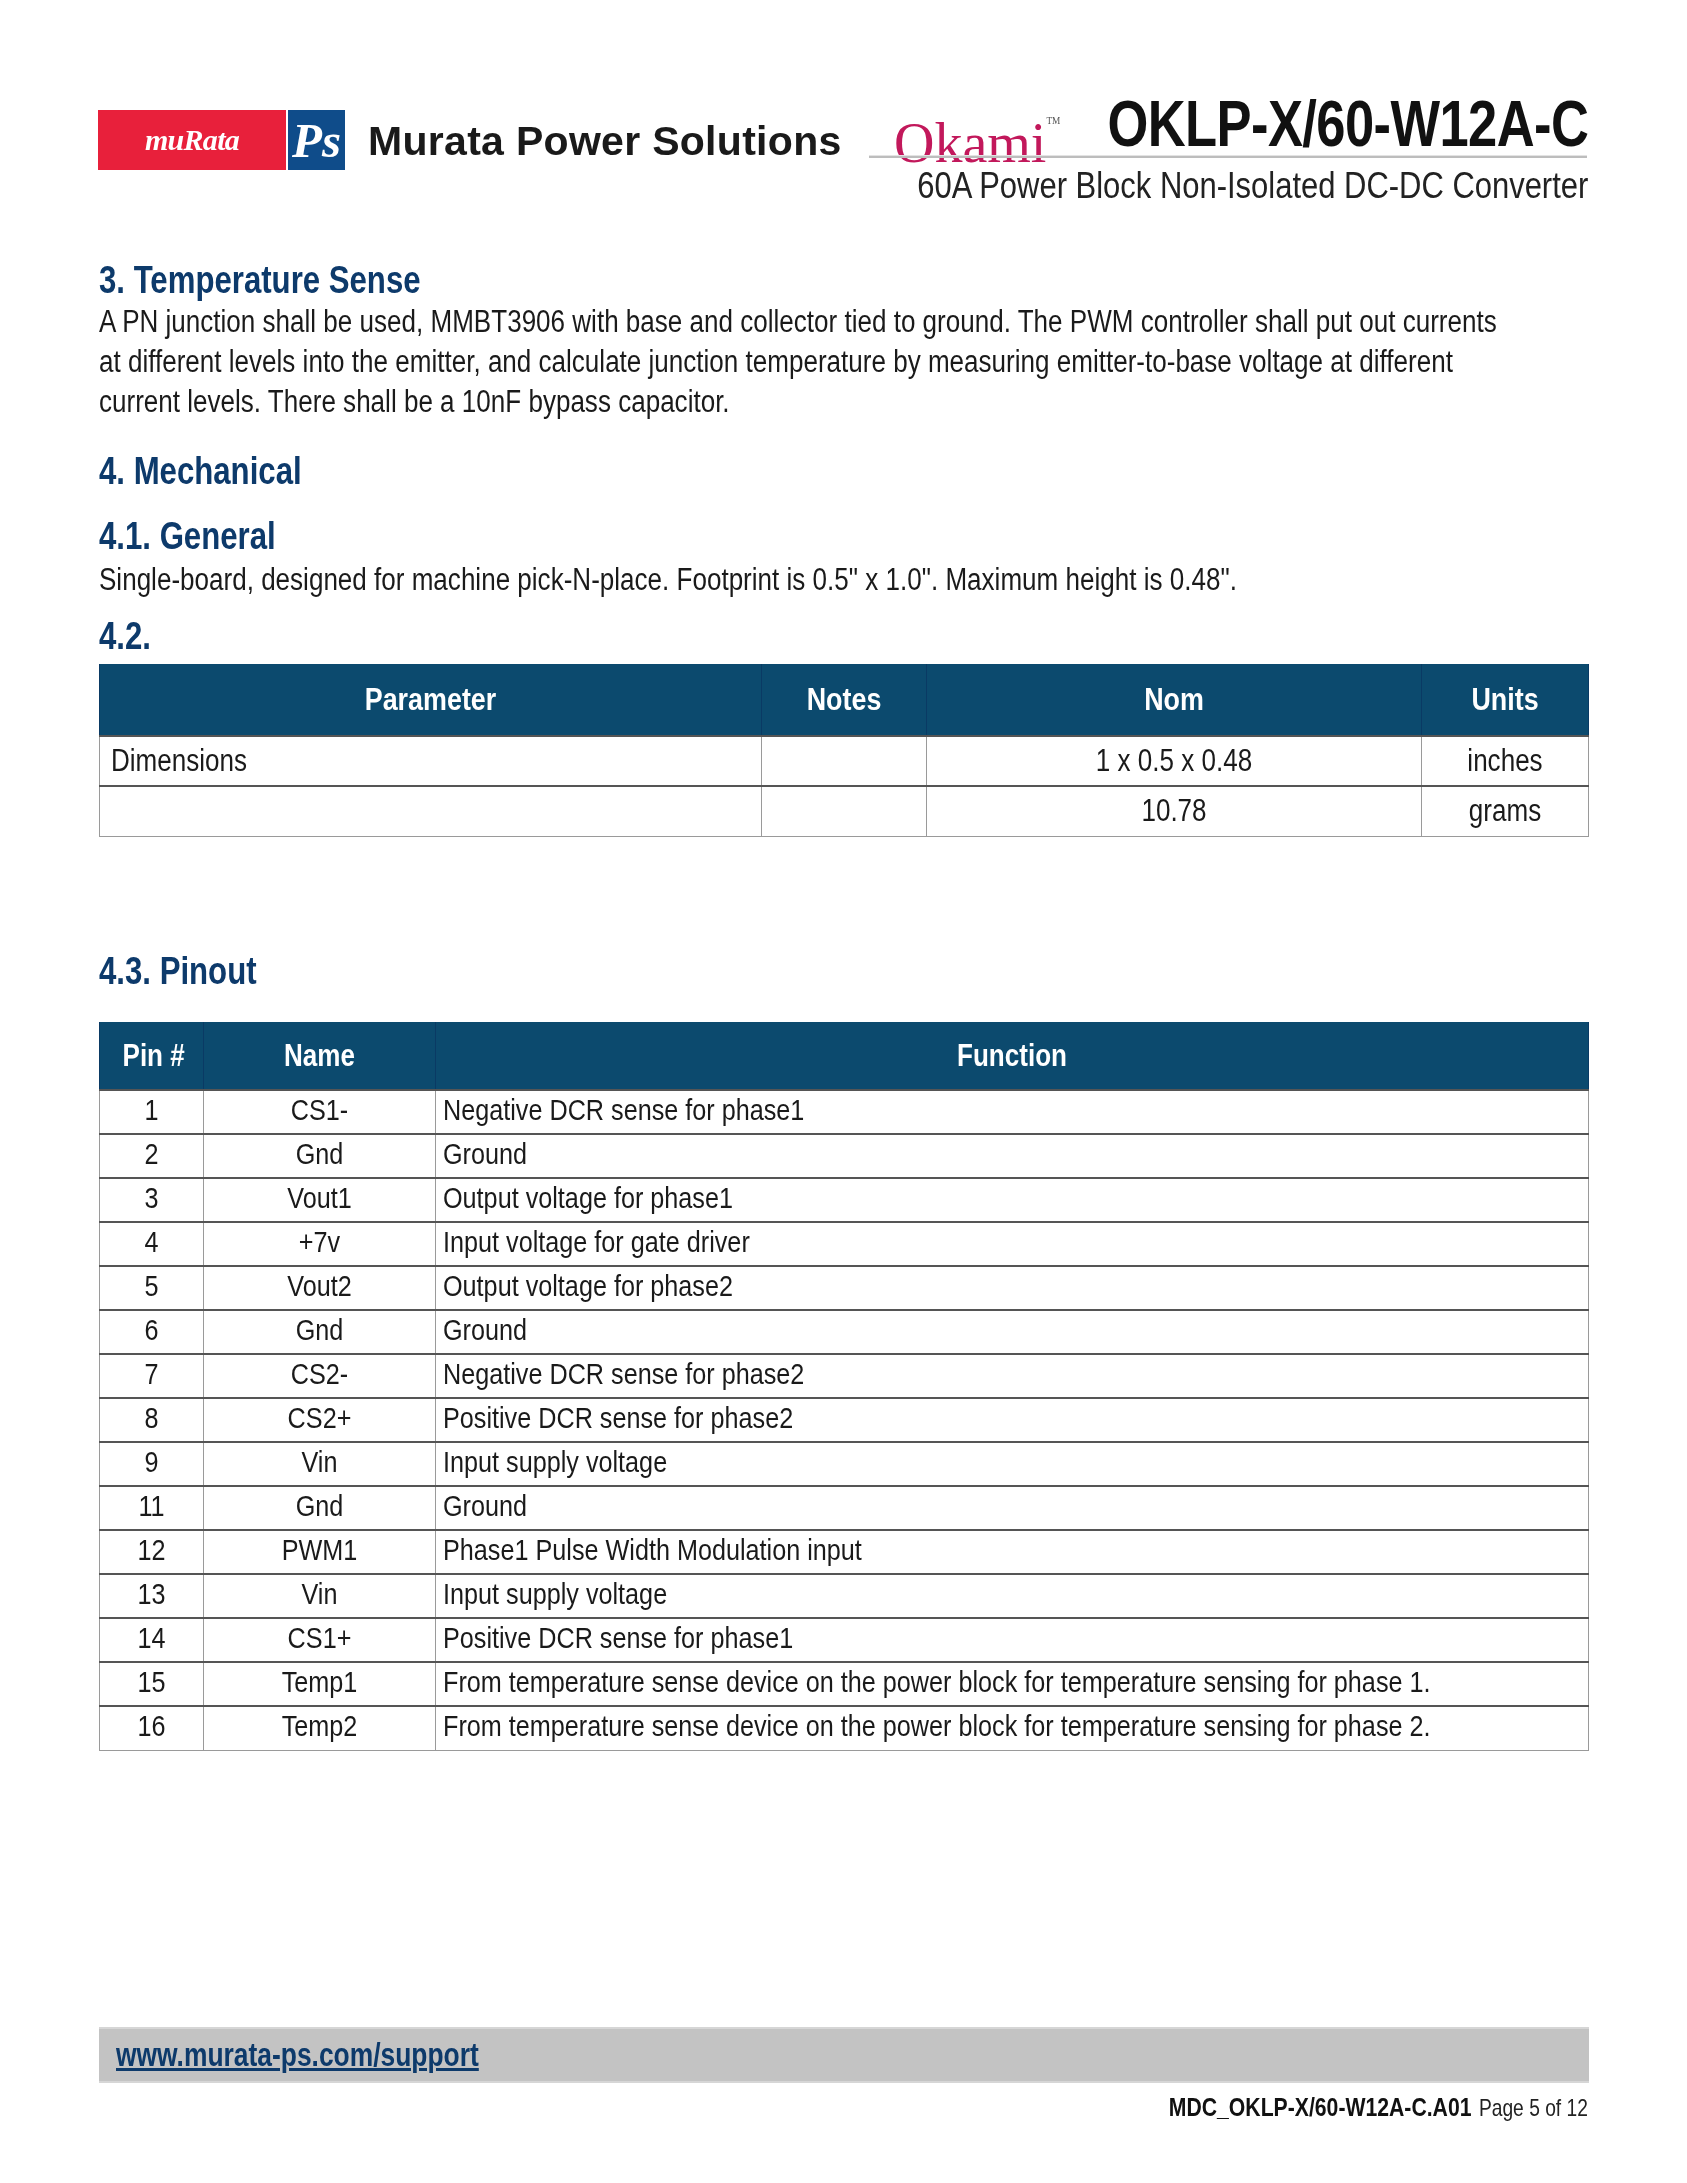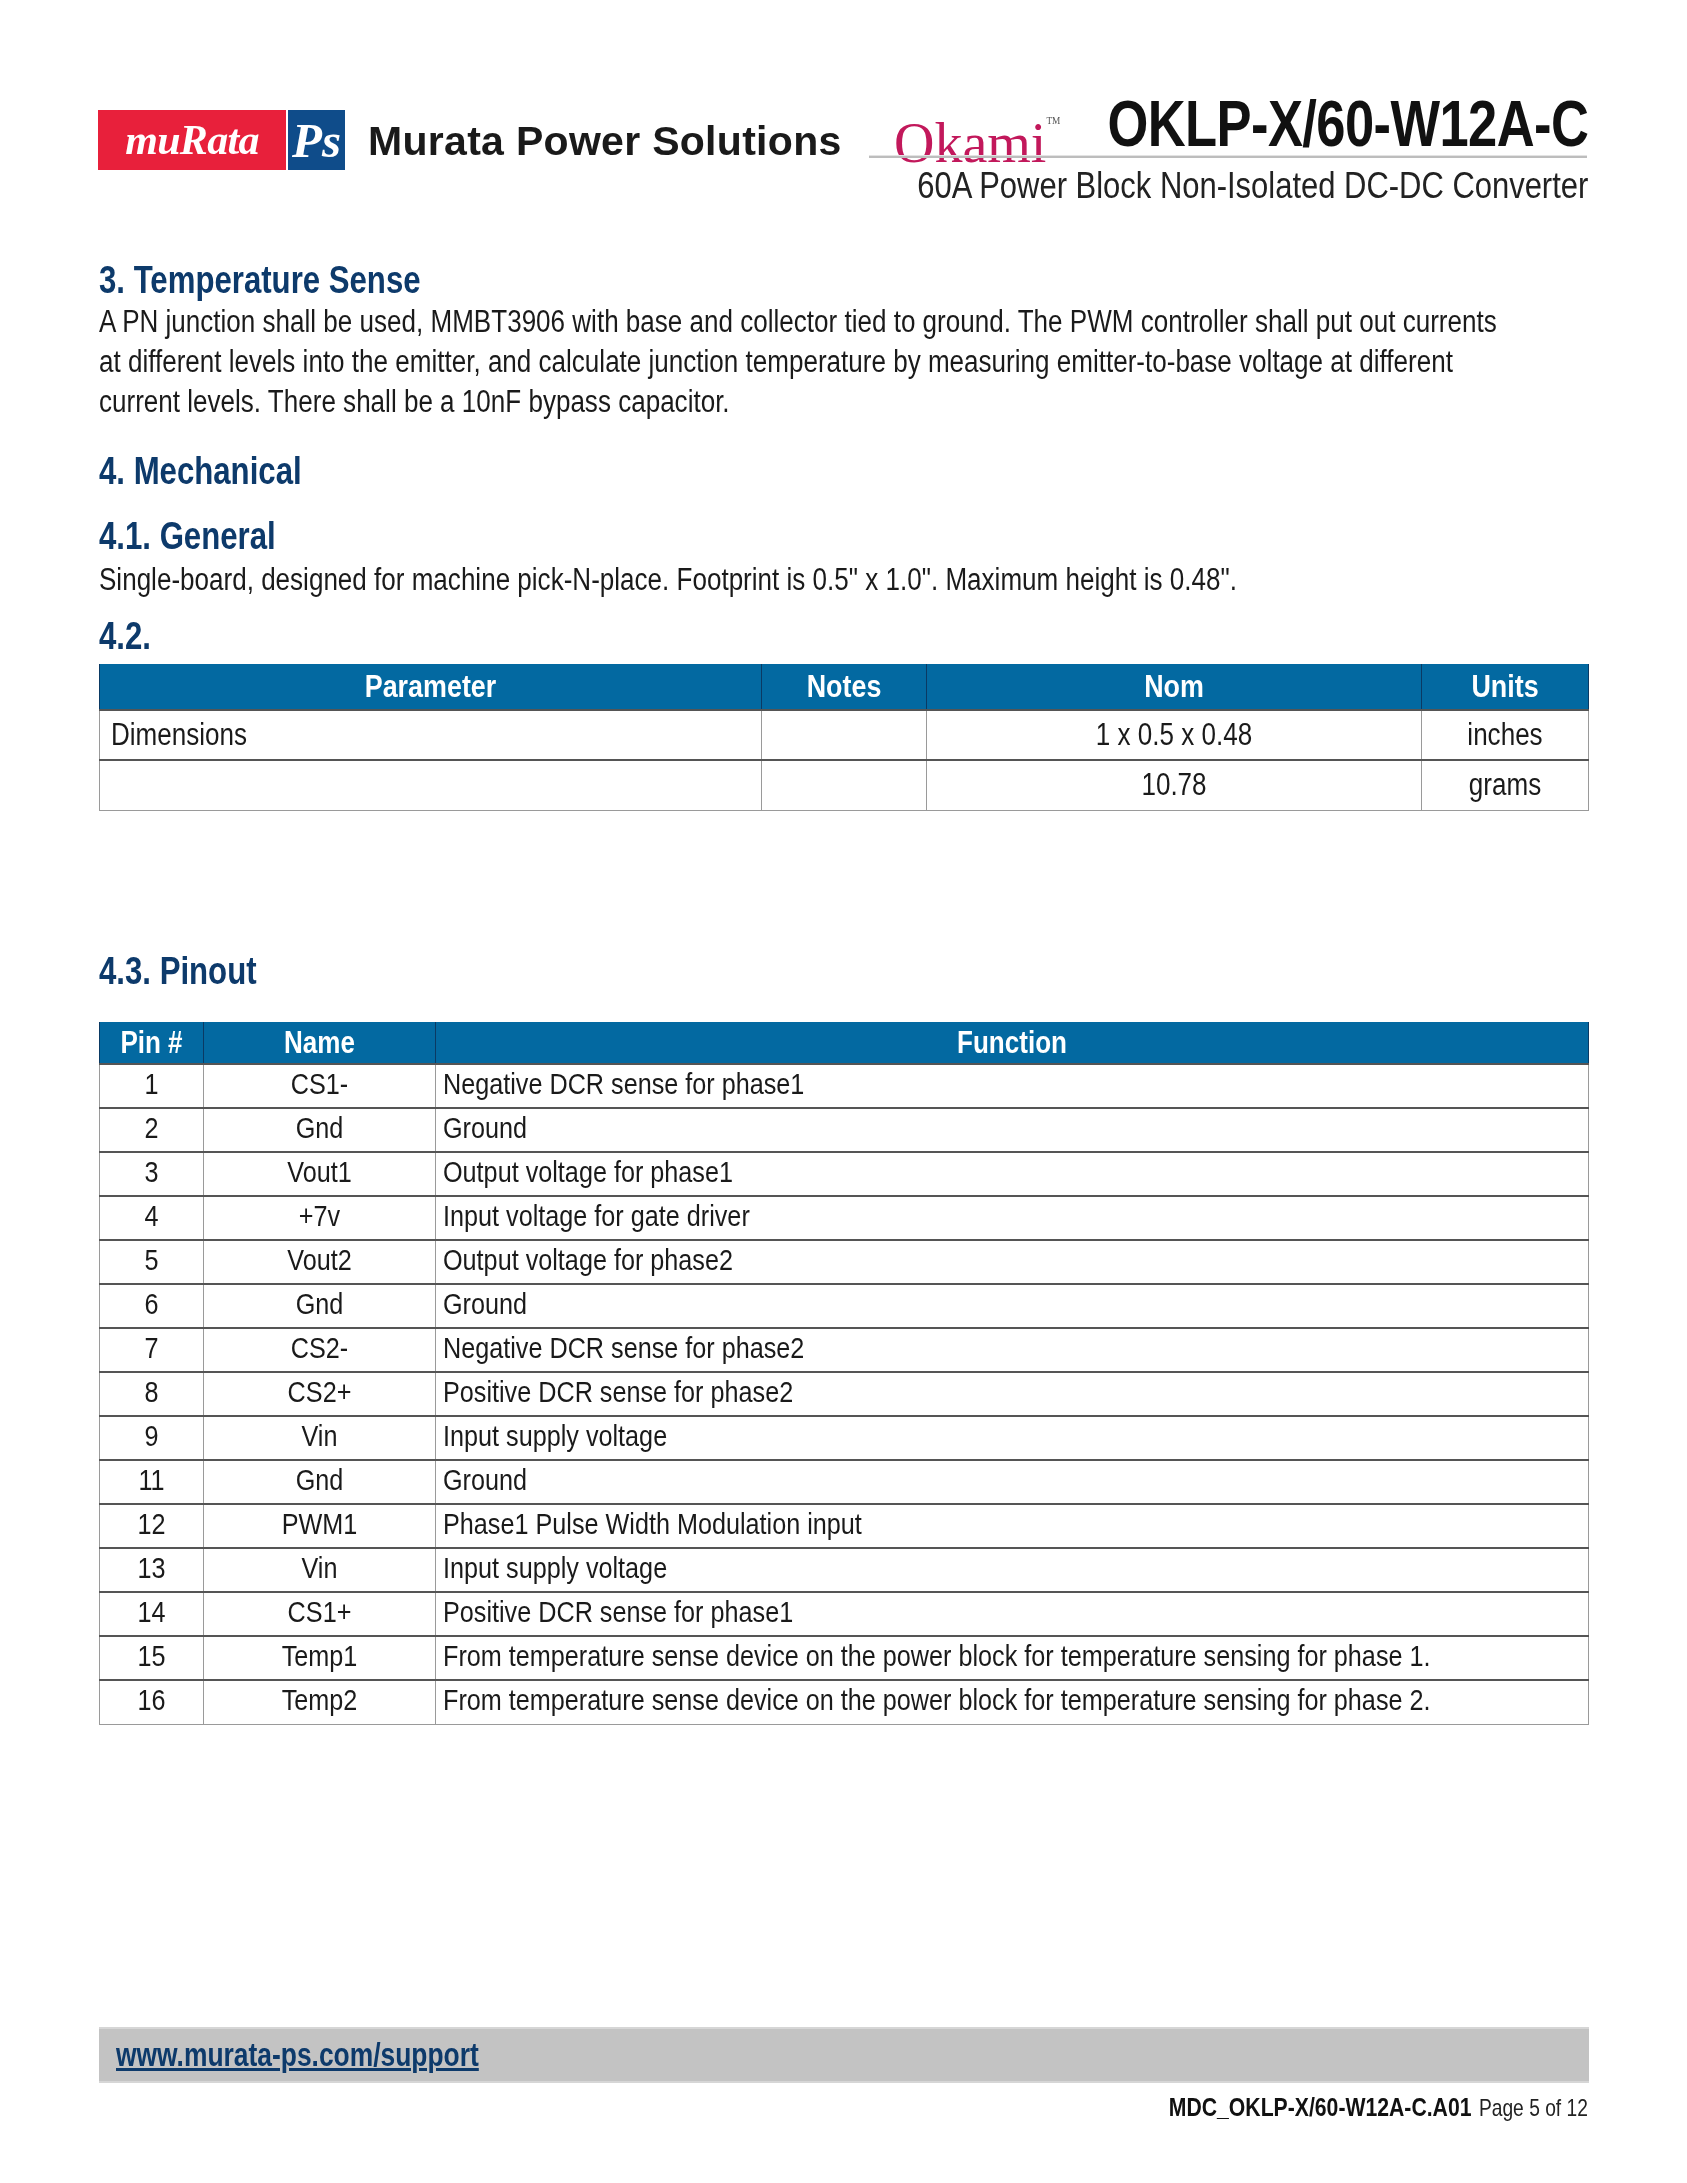--- a/index.html
+++ b/index.html
@@ -1,39 +1,39 @@
 <!DOCTYPE html>
 <html style="font-size:10.6px"><head>
 <meta charset="utf-8">
 <style>
   * { box-sizing: border-box; margin: 0; padding: 0; }
   html, body { width: 1687px; height: 2183px; background: #ffffff; }
   body { position: relative; font-family: "Liberation Sans", "DejaVu Sans", sans-serif; color: #1a1a1a; overflow: hidden; }
 
   
   .logo-red { position: absolute; left: 98px; top: 110px; width: 188px; height: 60px; background: #e8203b; display:flex; align-items:center; justify-content:center; }
-  .logo-red span { font-family: "Liberation Serif", "DejaVu Serif", serif; font-style: italic; font-weight: bold; color: #fff; font-size: 42px; letter-spacing: -0.7px; }
+  .logo-red span { font-family: "Liberation Serif", "DejaVu Serif", serif; font-style: italic; font-weight: bold; color: #fff; font-size: 30px; letter-spacing: -0.7px; }
   .logo-blue2 { position: absolute; left: 288px; top: 110px; width: 57px; height: 60px; background: #0f4c8a; display:flex; align-items:center; justify-content:center; }
   .logo-blue2 span { font-family: "Liberation Serif", "DejaVu Serif", serif; font-style: italic; font-weight: bold; color: #fff; font-size: 49px; }
   .brand-name { position: absolute; left: 368px; top: 118px; font-size: 41px; font-weight: bold; color: #1a1a1a; letter-spacing: 0.3px; }
 
   .okami { position: absolute; left: 894px; top: 111px; font-family: "Liberation Serif", "DejaVu Serif", serif; font-size: 56px; color: #c2185b; }
   .okami sup { font-size: 9.3px; color: #555; vertical-align: top; position: relative; top: 5.3px; }
   .doc-title { position: absolute; right: 99px; top: 87px; font-size: 64px; font-weight: bold; color: #111; transform: scaleX(0.82); transform-origin: right top; letter-spacing: -0.7px; }
   .header-rule { position: absolute; left: 869px; top: 155px; width: 718px; height: 3.3px; background: #bdbdbd; border-top: 0.7px solid #e3e3e3; }
   .doc-subtitle { position: absolute; right: 99px; top: 165px; font-size: 36px; color: #222; transform: scaleX(0.86); transform-origin: right top; }
 
   
   .h1 { position: absolute; left: 99px; font-size: 38px; font-weight: bold; color: #0d3a6b; transform: scaleX(0.82); transform-origin: left top; }
   .h2 { position: absolute; left: 99px; font-size: 38px; font-weight: bold; color: #0d3a6b; transform: scaleX(0.82); transform-origin: left top; }
   .body-text { position: absolute; left: 99px; font-size: 31px; line-height: 40px; color: #1a1a1a; transform: scaleX(0.84); transform-origin: left top; white-space: nowrap; }
 
   
   table { border-collapse: collapse; position: absolute; table-layout: fixed; }
-  .tbl th { background: #0369a1; color: #ffffff; font-weight: bold; border-left: 1.3px solid #0a3a64; border-right: 1.3px solid #0a3a64; padding: 4px; }
+  .tbl th { background: #0c4a6e; color: #ffffff; font-weight: bold; border-left: 1.3px solid #0a3a64; border-right: 1.3px solid #0a3a64; padding: 17px; }
   .tbl td { border: 1.3px solid #9a9a9a; border-top: 2px solid #555; padding: 0; color: #1a1a1a; }
   .cell { display: block; transform: scaleX(0.84); white-space: nowrap; }
   .center .cell { transform-origin: center top; text-align: center; }
   .left .cell { transform-origin: left top; text-align: left; }
 
   #mech-table { left: 99px; top: 664px; width: 1489px; }
   #mech-table th { height: 44px; font-size: 32px; }
   #mech-table td { height: 50px; font-size: 31px; }
   #mech-table td.left { padding-left: 10.6px; }
 

